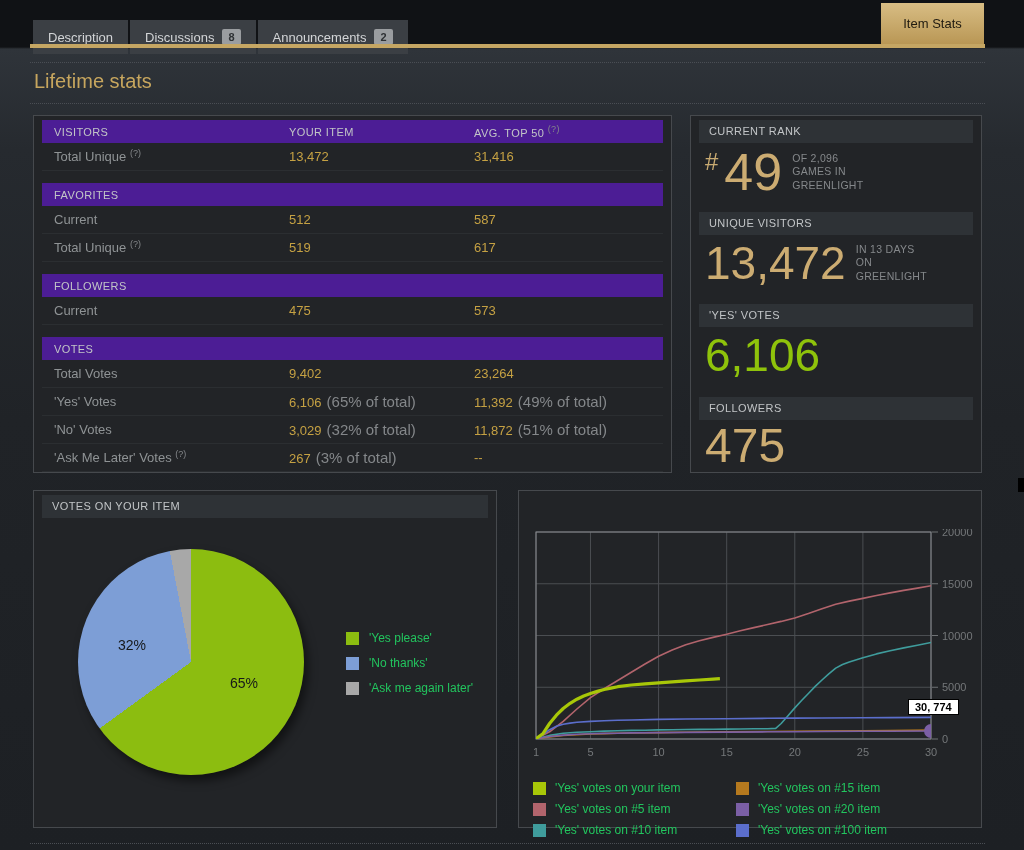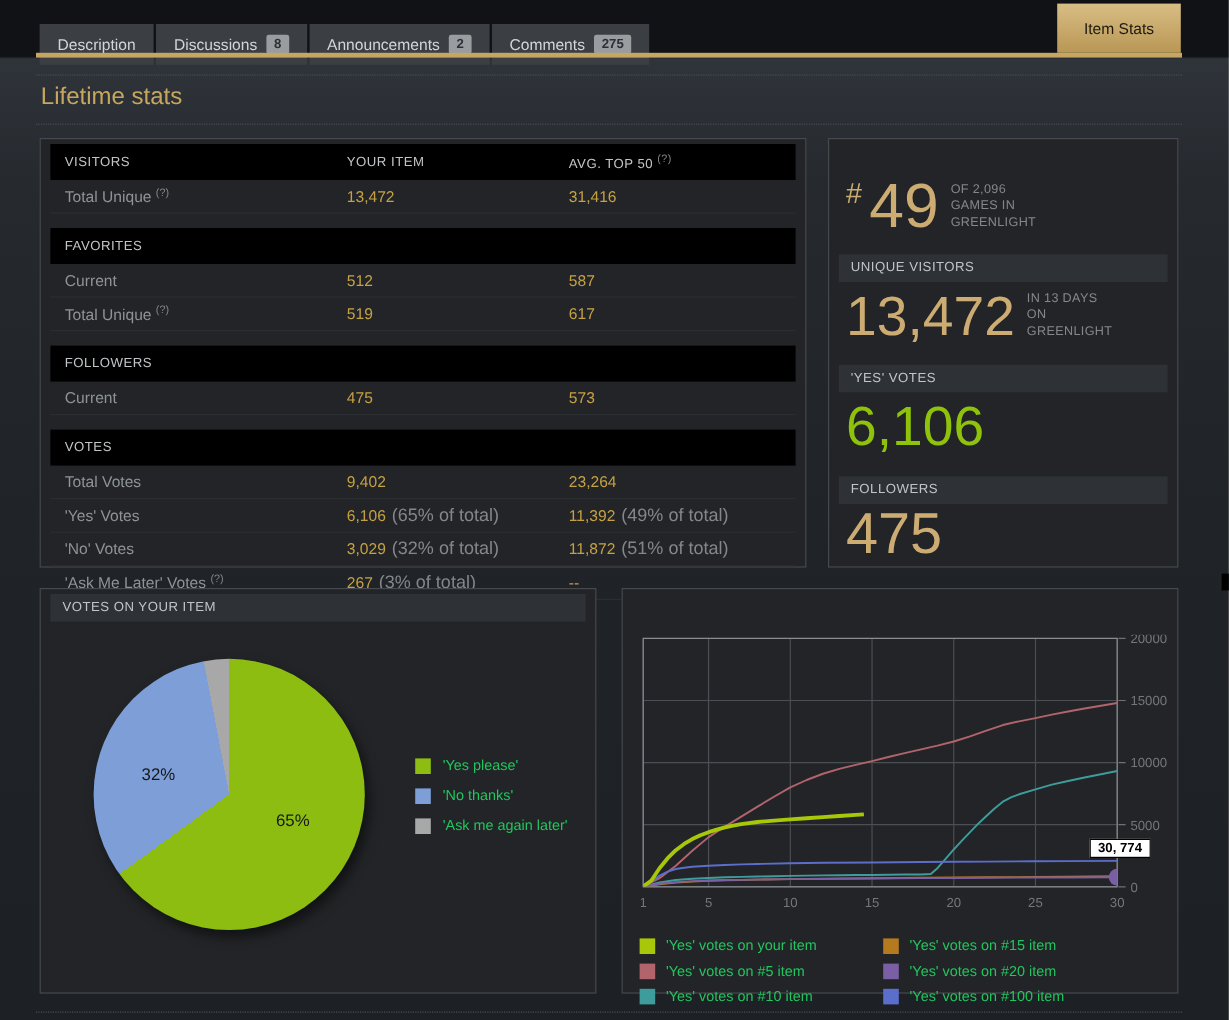--- a/index.html
+++ b/index.html
@@ -21,21 +21,21 @@
   .dotted{position:absolute;left:30px;width:955px;border-top:1px dotted #4a4e54;height:0;}
   .page-title{position:absolute;left:34px;top:70px;font-size:20px;color:#c7a65e;}
   
   .panel{position:absolute;background:#222427;border:1px solid #46494d;box-sizing:border-box;}
   #table-panel{left:33px;top:115px;width:639px;height:358px;padding:4px 8px;}
   #summary-panel{left:690px;top:115px;width:292px;height:358px;}
   #pie-panel{left:33px;top:490px;width:464px;height:338px;}
   #line-panel{left:518px;top:490px;width:464px;height:338px;}
   
   .tsection.gap{margin-top:12px;}
-  .secbar{background:#000000;color:#c2c5c7;font-size:11px;height:30px;display:grid;
+  .secbar{background:#4c1d95;color:#c2c5c7;font-size:11px;height:23px;display:grid;
           grid-template-columns:235px 185px 1fr;align-items:center;padding-left:12px;letter-spacing:.4px;}
   .trow{display:grid;grid-template-columns:235px 185px 1fr;align-items:center;height:27px;
         padding-left:12px;border-bottom:1px solid #2b2e31;font-size:13px;}
   .lbl{color:#8f9395;}
   .val{color:#c5a143;}
   .note{color:#84878a;font-size:15px;margin-left:5px;}
   sup.help{font-size:9px;color:#84878a;cursor:help;}
   
   .hbar{position:absolute;left:8px;right:8px;height:23px;background:#2e3236;color:#c2c5c7;
         font-size:11px;line-height:23px;padding-left:10px;box-sizing:border-box;letter-spacing:.4px;}
@@ -71,24 +71,20 @@
       <span>Description</span>
     </div>
     <div class="tab">
       <span>Discussions</span>
       <span class="badge">8</span>
     </div>
     <div class="tab">
       <span>Announcements</span>
       <span class="badge">2</span>
     </div>
-    <div class="tab">
-      <span>Comments</span>
-      <span class="badge">275</span>
-    </div>
   </div>
 <div class="tab-active">Item Stats</div>
 <div class="goldbar"></div>
 
 <div class="dotted" style="top:62px"></div>
 <h1 class="page-title" style="margin:0;font-weight:normal">Lifetime stats</h1>
 <div class="dotted" style="top:103px"></div>
 
 <div class="panel" id="table-panel">
   <div id="stats-table">
@@ -151,20 +147,21 @@
         <div class="trow">
           <span class="lbl">'Ask Me Later' Votes <sup class="help">(?)</sup></span>
           <span><span class="val">267</span><span class="note">(3% of total)</span></span>
           <span><span class="val">--</span></span>
         </div>
       </div>
     </div>
 </div>
 
 <div class="panel" id="summary-panel">
+  <div class="hbar" style="top:4px">CURRENT RANK</div>
   <div class="bignum-row" style="top:30px">
     <span class="hash">#</span>
     <span class="big-tan" style="font-size:52px">49</span>
     <span class="side-note">OF 2,096
 GAMES IN
 GREENLIGHT</span>
   </div>
 
   <div class="hbar" style="top:96px">UNIQUE VISITORS</div>
   <div class="bignum-row" style="top:124px">

